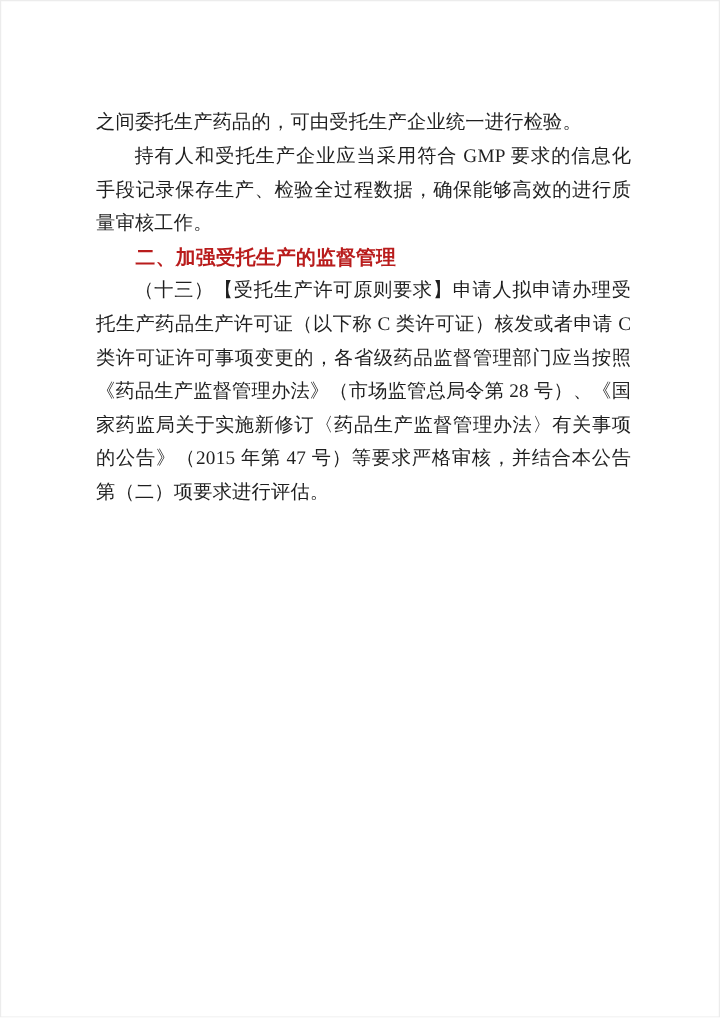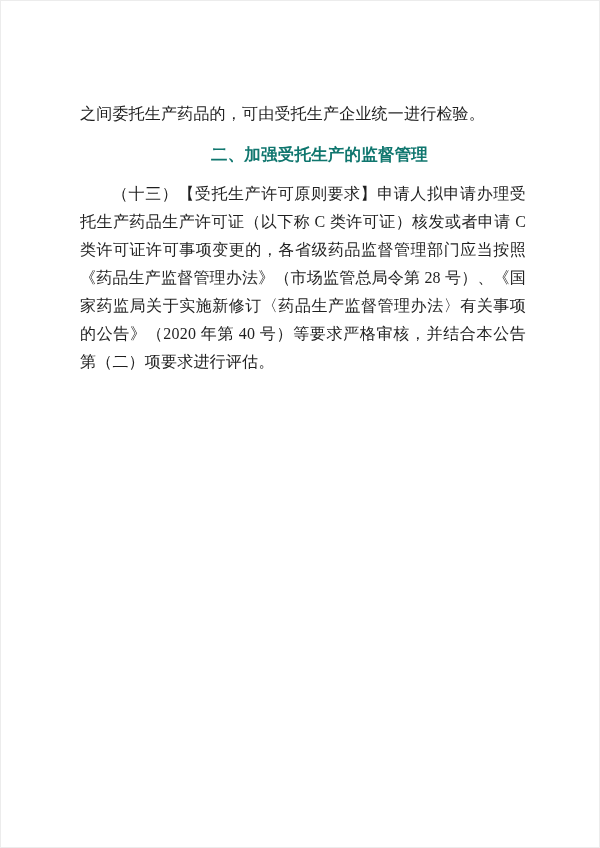--- a/index.html
+++ b/index.html
@@ -12,51 +12,51 @@
     width: 600px;
     height: 848px;
     background: #ffffff;
     box-sizing: border-box;
     box-shadow: inset 0 0 0 1px #ececec;
     overflow: hidden;
     font-family: "Liberation Serif", "DejaVu Serif", serif;
   }
   .content {
     position: absolute;
-    top: 100px;
+    top: 89px;
     left: 80px;
     width: 446px;
     color: #1f1f1f;
   }
   .body-para {
     margin: 0;
     font-size: 16px;
     line-height: 28px;
     text-align: justify;
     text-justify: inter-ideograph;
     text-indent: 2em;
     letter-spacing: 0.2px;
   }
   .body-para.no-indent {
     text-indent: 0;
   }
   .section-heading {
-    margin: 12px;
+    margin: 0;
     font-family: "Liberation Sans", "DejaVu Sans", sans-serif;
     font-weight: bold;
     font-size: 16.5px;
     line-height: 28px;
     text-indent: 2em;
-    color: #0f766e;
+    color: #b91c1c;
     letter-spacing: 0.2px;
-    text-align: center;
   }
 </style>
 </head>
 <body>
 
 <div class="page">
   <div class="content">
     <p class="body-para no-indent">之间委托生产药品的，可由受托生产企业统一进行检验。</p>
+    <p class="body-para">持有人和受托生产企业应当采用符合 GMP 要求的信息化手段记录保存生产、检验全过程数据，确保能够高效的进行质量审核工作。</p>
     <h2 class="section-heading">二、加强受托生产的监督管理</h2>
-    <p class="body-para">（十三）【受托生产许可原则要求】申请人拟申请办理受托生产药品生产许可证（以下称 C 类许可证）核发或者申请 C 类许可证许可事项变更的，各省级药品监督管理部门应当按照《药品生产监督管理办法》（市场监管总局令第 28 号）、《国家药监局关于实施新修订〈药品生产监督管理办法〉有关事项的公告》（2020 年第 40 号）等要求严格审核，并结合本公告第（二）项要求进行评估。</p>
+    <p class="body-para">（十三）【受托生产许可原则要求】申请人拟申请办理受托生产药品生产许可证（以下称 C 类许可证）核发或者申请 C 类许可证许可事项变更的，各省级药品监督管理部门应当按照《药品生产监督管理办法》（市场监管总局令第 28 号）、《国家药监局关于实施新修订〈药品生产监督管理办法〉有关事项的公告》（2015 年第 47 号）等要求严格审核，并结合本公告第（二）项要求进行评估。</p>
   </div>
 </div>
 
 </body></html>

